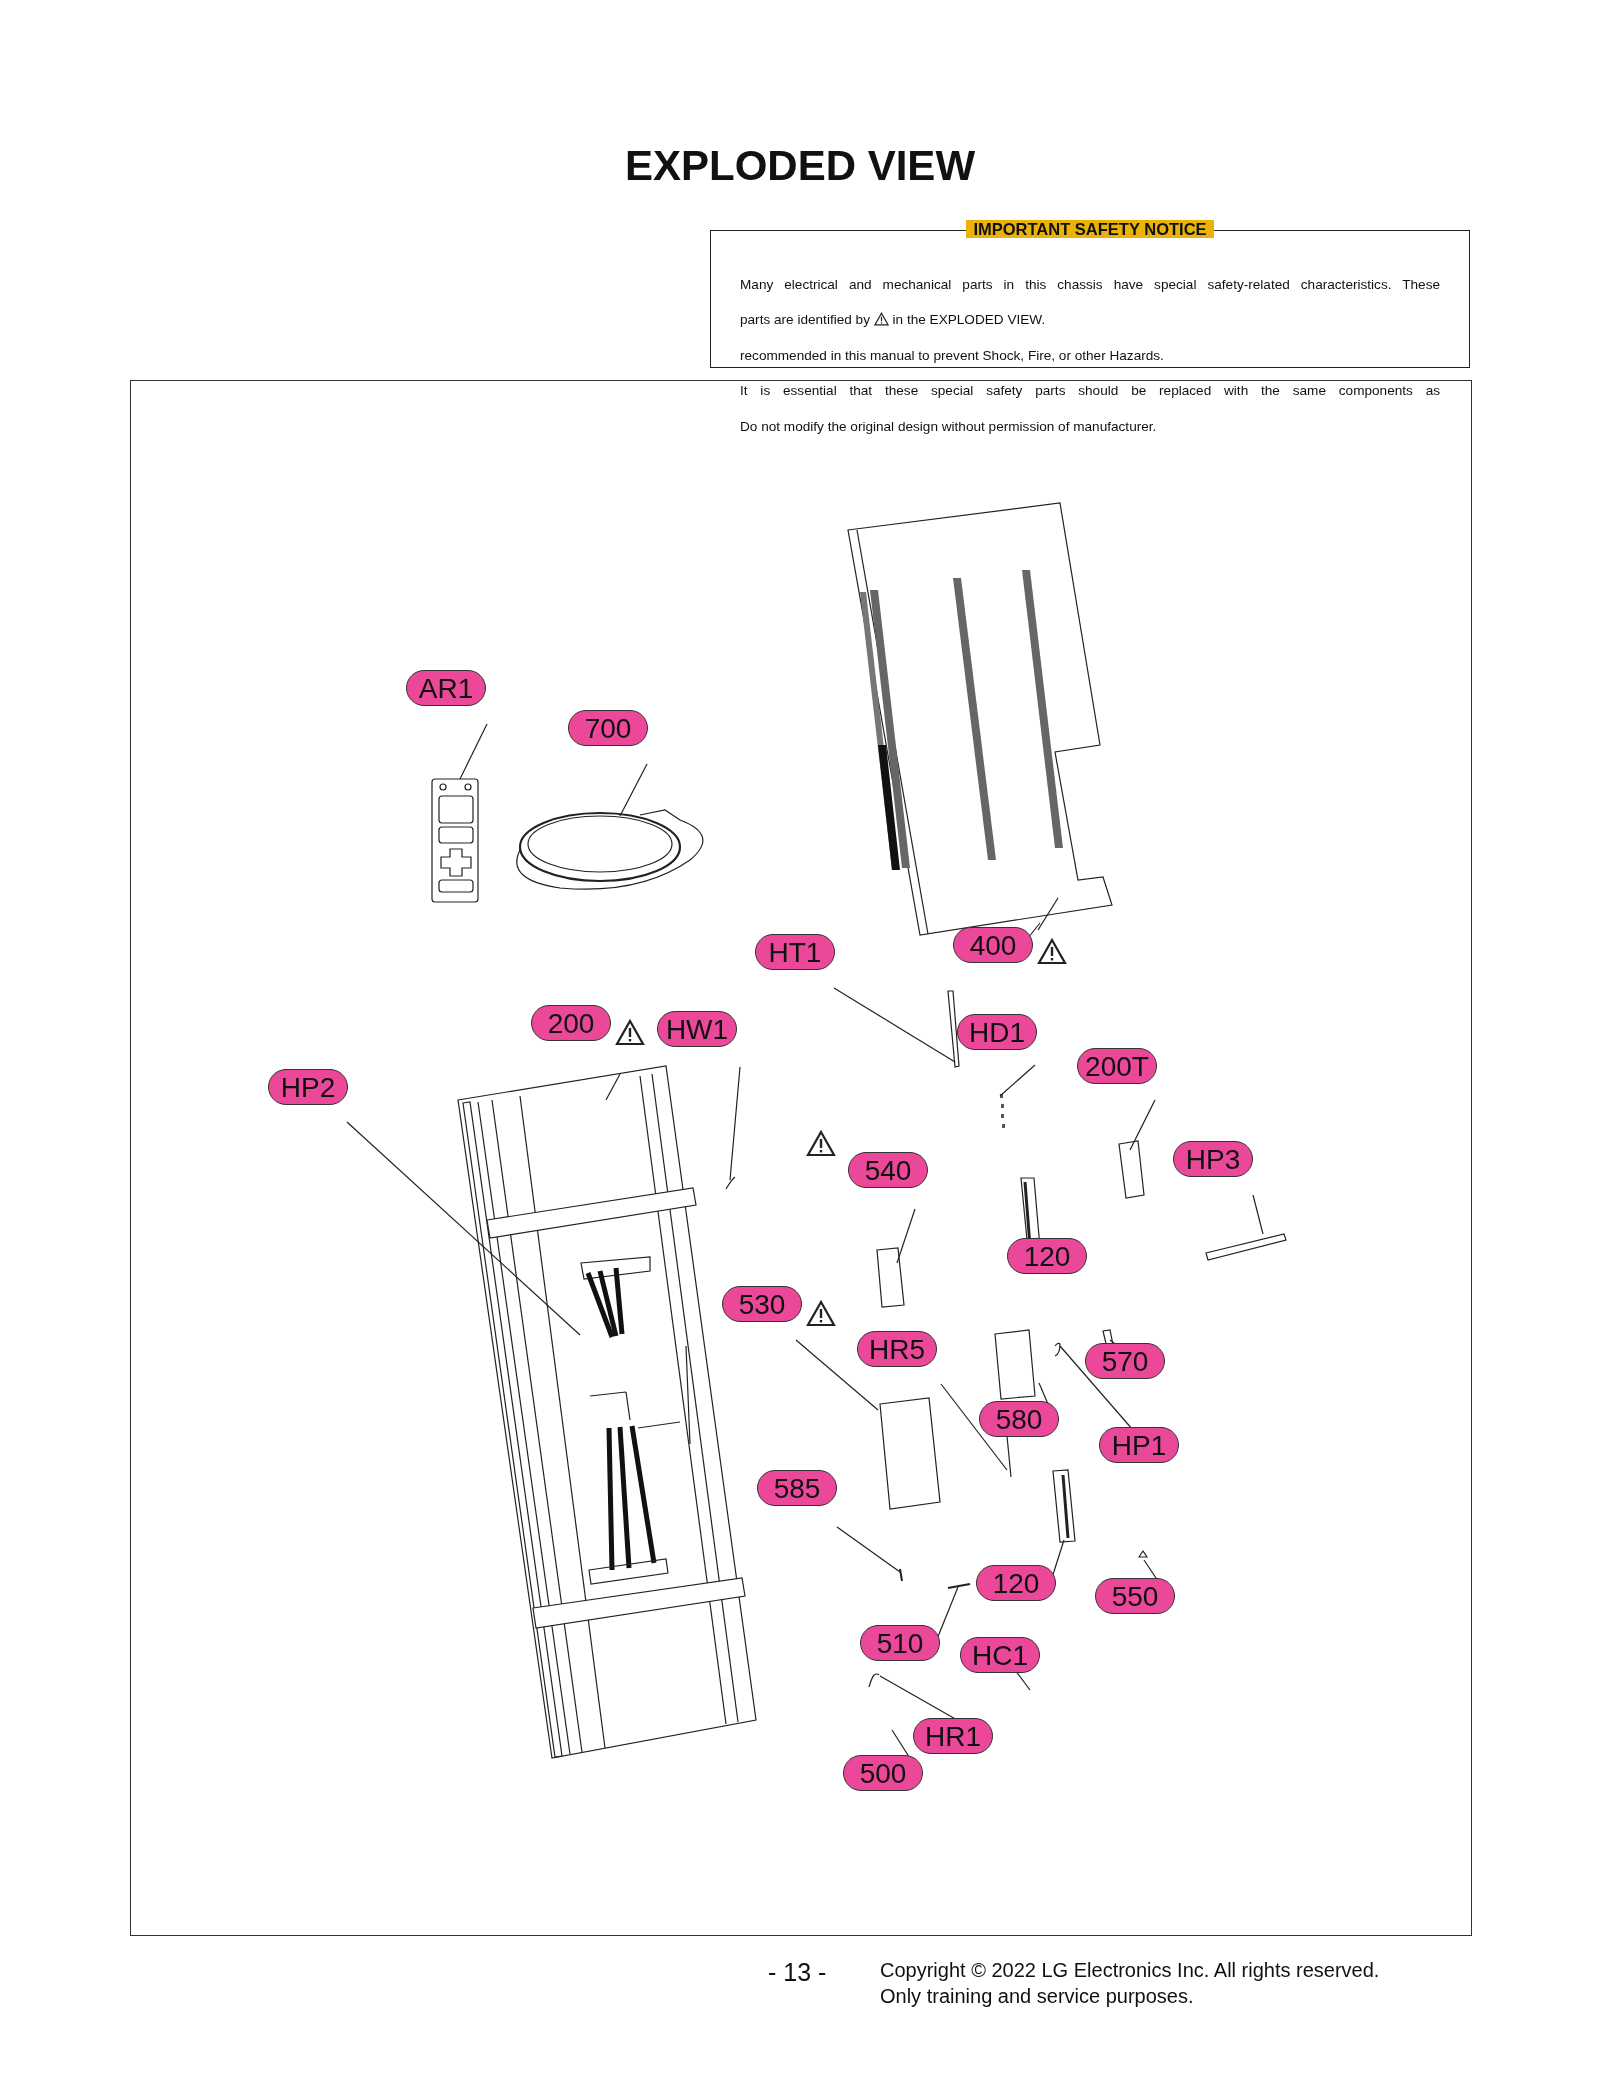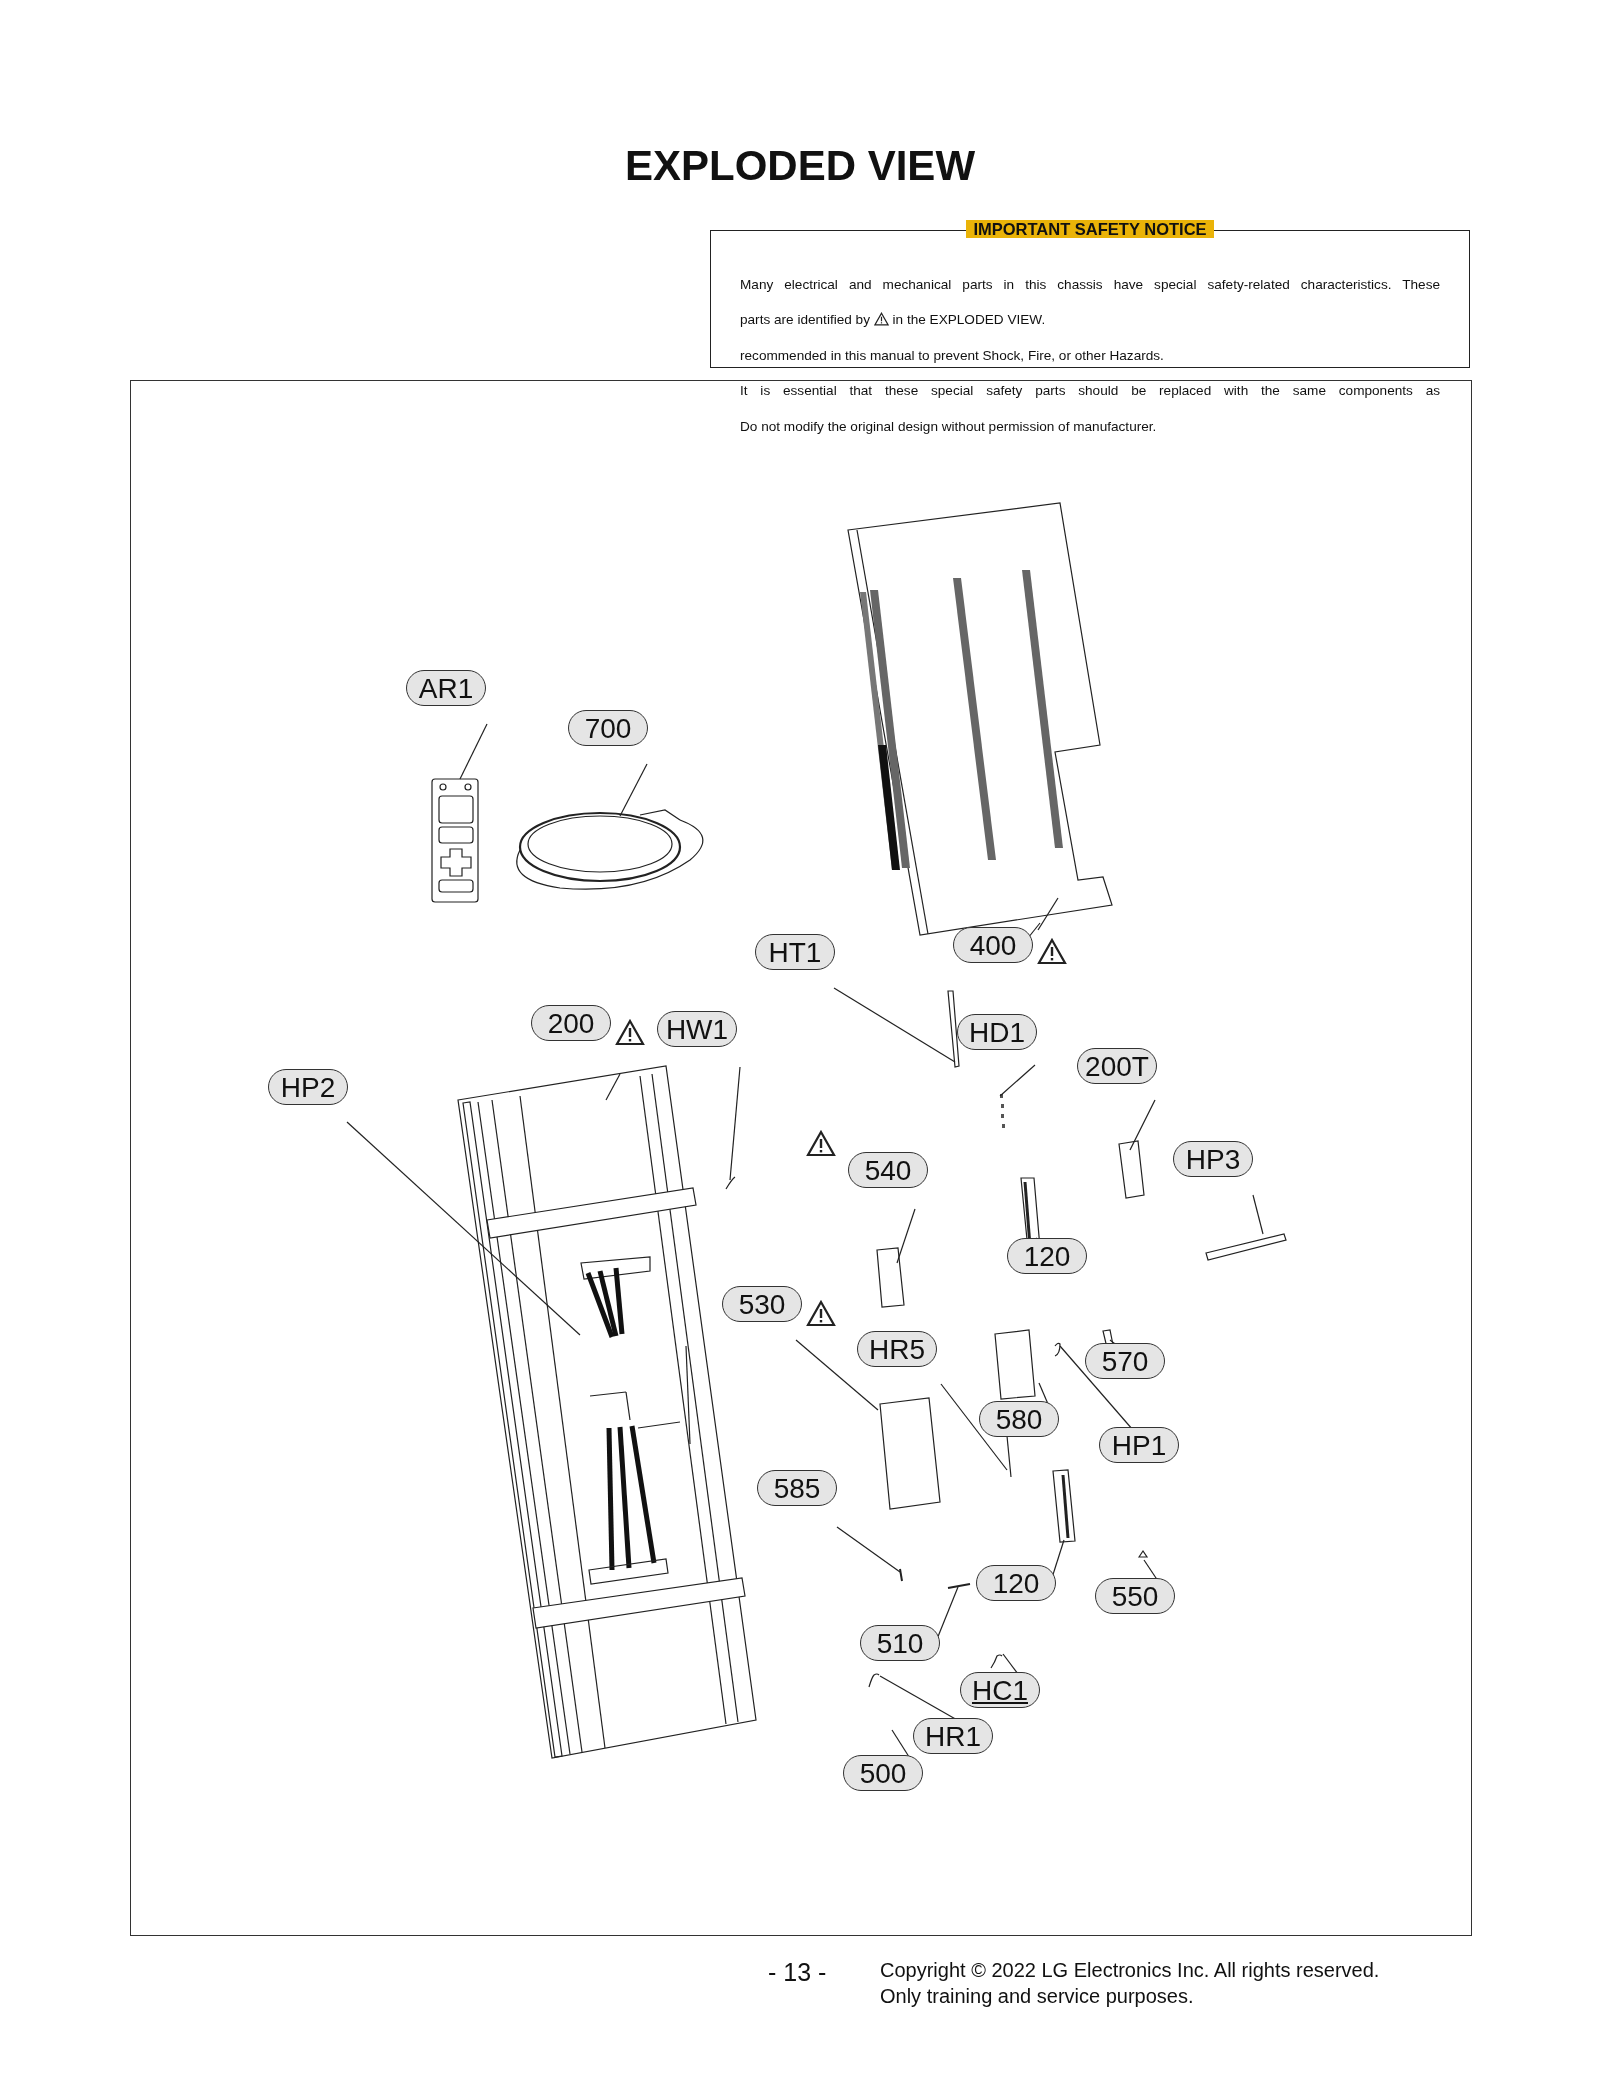--- a/index.html
+++ b/index.html
@@ -11,21 +11,21 @@
             border: 1.5px solid #222; box-sizing: border-box; }
   .notice-title { position: absolute; top: -11px; left: 0; width: 100%; text-align: center; }
   .notice-title span { background: #eab308; padding: 0 7px; font-weight: bold; font-size: 16.5px; }
   .notice-body { position: absolute; left: 13px; right: 13px; top: 28px; font-size: 13.6px; line-height: 19.4px; text-align: justify; }
   .notice-body p { margin: 16px; }
   .warn-inline { display: inline-block; vertical-align: -2px; }
   .frame { position: absolute; left: 130px; top: 380px; width: 1342px; height: 1556px;
            border: 1.5px solid #333; box-sizing: border-box; }
   svg.diagram { position: absolute; left: 0; top: 0; }
   .callout { position: absolute; height: 36px; border: 1.4px solid #333; border-radius: 20px;
-             background: #e5e5e5; font-size: 28px; line-height: 36px; text-align: center; box-sizing: border-box; }
+             background: #ec4899; font-size: 28px; line-height: 36px; text-align: center; box-sizing: border-box; }
   .warn { position: absolute; width: 30px; height: 27px; }
   .footer-page { position: absolute; left: 768px; top: 1958px; font-size: 25px; }
   .footer-copy { position: absolute; left: 880px; top: 1957px; font-size: 20px; line-height: 26px; }
 </style>
 </head>
 <body>
 
 <div class="title">EXPLODED VIEW</div>
 
 <div class="notice">
@@ -195,21 +195,21 @@
         <rect x="13.8" y="20" width="2.4" height="2.4" fill="#222"></rect>
       </svg></div>
     <div class="callout" style="left: 857px; top: 1331px; width: 80px;">HR5</div>
     <div class="callout" style="left: 1085px; top: 1343px; width: 80px;">570</div>
     <div class="callout" style="left: 979px; top: 1401px; width: 80px;">580</div>
     <div class="callout" style="left: 1099px; top: 1427px; width: 80px;">HP1</div>
     <div class="callout" style="left: 757px; top: 1470px; width: 80px;">585</div>
     <div class="callout" style="left: 976px; top: 1565px; width: 80px;">120</div>
     <div class="callout" style="left: 1095px; top: 1578px; width: 80px;">550</div>
     <div class="callout" style="left: 860px; top: 1625px; width: 80px;">510</div>
-    <div class="callout" style="left: 960px; top: 1672px; width: 80px; text-decoration: underline;">HC1</div>
+    <div class="callout" style="left: 960px; top: 1637px; width: 80px;">HC1</div>
     <div class="callout" style="left: 913px; top: 1718px; width: 80px;">HR1</div>
     <div class="callout" style="left: 843px; top: 1755px; width: 80px;">500</div>
   </div>
 
 <div class="footer-page">- 13 -</div>
 <div class="footer-copy">
   <div>Copyright © 2022 LG Electronics Inc. All rights reserved.</div>
   <div>Only training and service purposes.</div>
 </div>
 

